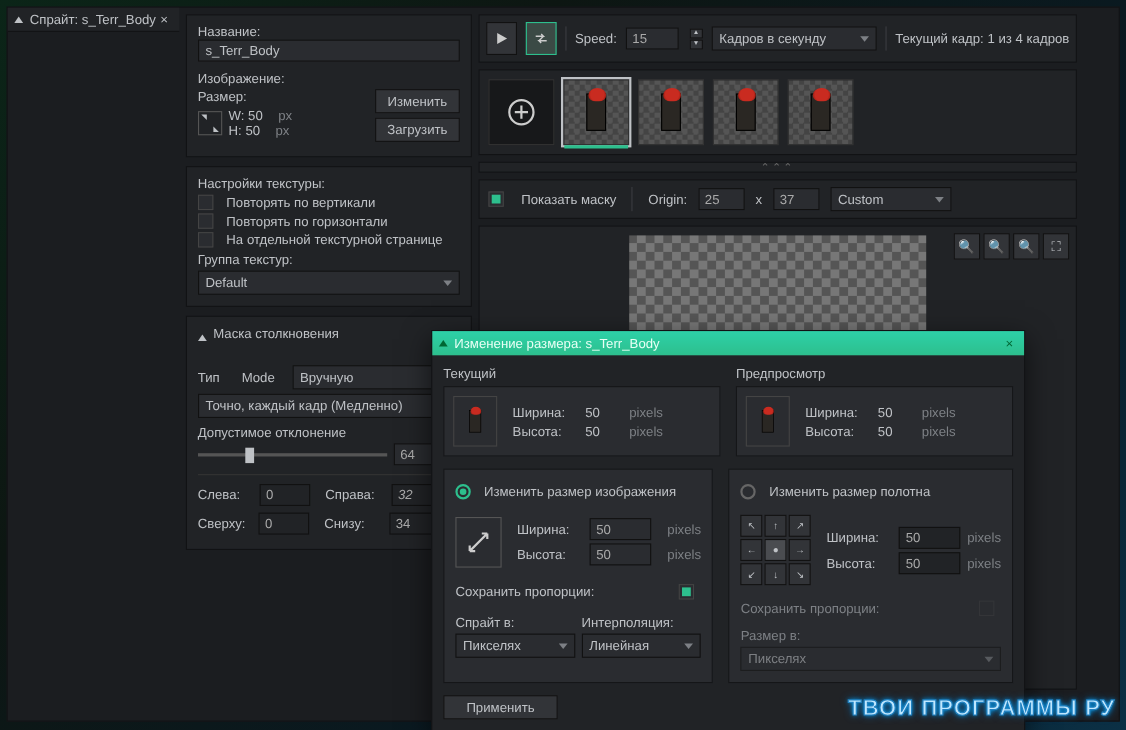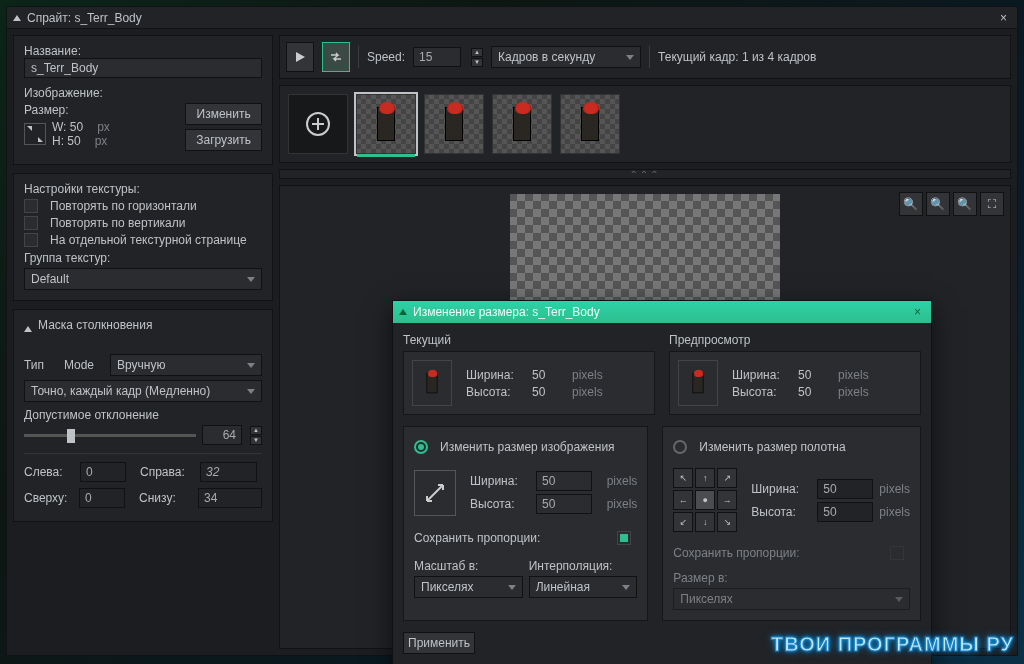--- a/index.html
+++ b/index.html
@@ -9,21 +9,21 @@
     --bg3:#323438;
     --bg4:#3a3c40;
     --line:#111214;
     --text:#bfc2c6;
     --muted:#7d8085;
     --accent:#2dbf8d;
     --accent2:#2dd1a8;
   }
   *{box-sizing:border-box;font-family:"Segoe UI",Tahoma,sans-serif;font-size:12px;color:var(--text)}
   body{margin:0;background:linear-gradient(135deg,#0b2518 0%,#0d1612 30%,#091a24 70%,#0b3045 100%);width:1024px;height:664px;overflow:hidden;position:relative}
-  .window{position:absolute;background:var(--bg1);border:1px solid var(--line);display:flex;flex-direction:column}
+  .window{position:absolute;background:var(--bg1);border:1px solid var(--line);display:flex;flex-direction:row}
   .win-main{left:6px;top:6px;width:1012px;height:650px;background:var(--bg0)}
   .titlebar{display:flex;align-items:center;height:22px;padding:0 6px;border-bottom:1px solid var(--line);background:var(--bg1)}
   .tri{width:0;height:0;border-left:4px solid transparent;border-right:4px solid transparent;border-bottom:6px solid var(--text);transform:rotate(0deg);margin-right:6px}
   .title{flex:1}
   .x-btn{cursor:pointer;color:var(--text);font-size:12px;padding:0 4px}
   .body{display:flex;gap:6px;padding:6px;height:calc(100% - 22px)}
   .leftcol{width:260px;display:flex;flex-direction:column;gap:8px}
   .panel{background:var(--bg1);border:1px solid var(--line);padding:8px 10px 10px}
   .sect-head{display:flex;align-items:flex-end;margin-bottom:22px}
   .row{display:flex;align-items:center;gap:6px;margin:3px 0}
@@ -119,25 +119,25 @@
             <div class="btn">Изменить</div>
             <div class="btn">Загрузить</div>
           </div>
         </div>
       </div>
 
       <div class="panel">
         <div>Настройки текстуры:</div>
         <div class="row">
             <span class="chk"></span>
+            <span>Повторять по вертикали</span>
+          </div>
+        <div class="row">
+            <span class="chk"></span>
             <span>Повторять по горизонтали</span>
-          </div>
-        <div class="row">
-            <span class="chk"></span>
-            <span>Повторять по вертикали</span>
           </div>
         <div class="row">
             <span class="chk"></span>
             <span>На отдельной текстурной странице</span>
           </div>
         <div style="margin-top:4px">Группа текстур:</div>
         <div class="select" style="margin-top:3px">
             <span>Default</span>
             <span class="caret"></span>
           </div>
@@ -160,21 +160,21 @@
             <span>Точно, каждый кадр (Медленно)</span>
             <span class="caret"></span>
           </div>
         <div style="margin-top:6px">Допустимое отклонение</div>
         <div class="row">
           <div class="slider" style="flex:1">
               <div class="track">
                 <div class="thumb" style="left:25%"></div>
               </div>
             </div>
-          <input class="num-input" style="width: 40px; text-align: right;" value="64">
+          <input class="num-input" style="width: 40px;" value="64">
           <div class="spin">
               <div>▲</div>
               <div>▼</div>
             </div>
         </div>
         <div style="height:1px;background:#333;margin:8px 0"></div>
         <div class="row">
           <span style="width:50px">Слева:</span>
           <input class="num-input dark" style="width: 46px;" value="0">
           <span style="width:54px;margin-left:8px">Справа:</span>
@@ -235,20 +235,33 @@
           </div>
         <div class="frame">
             <div class="sprite-fig"></div>
           </div>
       </div>
 
       <div class="grip">
           <span>⌃⌃⌃</span>
         </div>
 
+      <div class="maskbar">
+        <span class="chk on"></span>
+        <span>Показать маску</span>
+        <div class="divider-v" style="margin:0 4px"></div>
+        <span>Origin:</span>
+        <input class="num-input" style="width: 42px;" value="25">
+        <span>x</span>
+        <input class="num-input" style="width: 42px;" value="37">
+        <div class="select" style="width:110px">
+            <span>Custom</span>
+            <span class="caret"></span>
+          </div>
+      </div>
 
       <div class="canvas-area">
         <div class="checker-big"></div>
         <div class="zoom-tools">
           <div class="icon-btn" style="width:24px;height:24px">🔍</div>
           <div class="icon-btn" style="width:24px;height:24px">🔍</div>
           <div class="icon-btn" style="width:24px;height:24px">🔍</div>
           <div class="icon-btn" style="width:24px;height:24px">⛶</div>
         </div>
       </div>
@@ -331,21 +344,21 @@
                 <span class="muted" style="margin-left:auto">pixels</span>
               </div>
           </div>
         </div>
         <div class="row">
             <span>Сохранить пропорции:</span>
             <span class="chk on" style="margin-left:auto"></span>
           </div>
         <div class="row">
           <div style="flex:1">
-            <div>Масштаб в:</div>
+            <div>Спрайт в:</div>
             <div class="select" style="margin-top:3px">
                 <span>Пикселях</span>
                 <span class="caret"></span>
               </div>
           </div>
           <div style="flex:1">
             <div>Интерполяция:</div>
             <div class="select" style="margin-top:3px">
                 <span>Линейная</span>
                 <span class="caret"></span>
@@ -392,18 +405,18 @@
           <div class="muted">Размер в:</div>
           <div class="select" style="margin-top:3px;opacity:.55">
               <span>Пикселях</span>
               <span class="caret"></span>
             </div>
         </div>
       </div>
     </div>
 
     <div class="row">
-        <div class="btn" style="width:72px">Применить</div>
+        <div class="btn" style="width:104px">Применить</div>
       </div>
   </div>
 </div>
 
 <div class="watermark">ТВОИ ПРОГРАММЫ РУ</div>
 
 </body></html>

